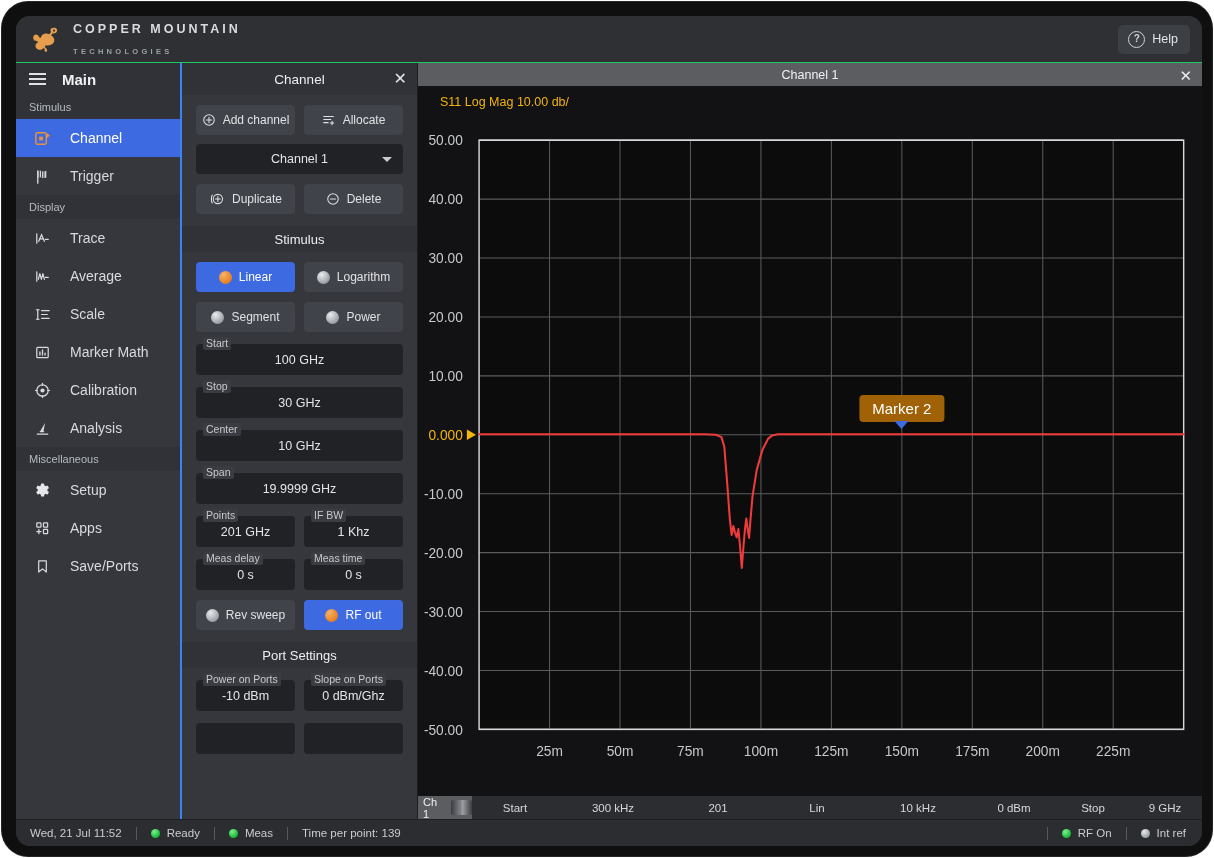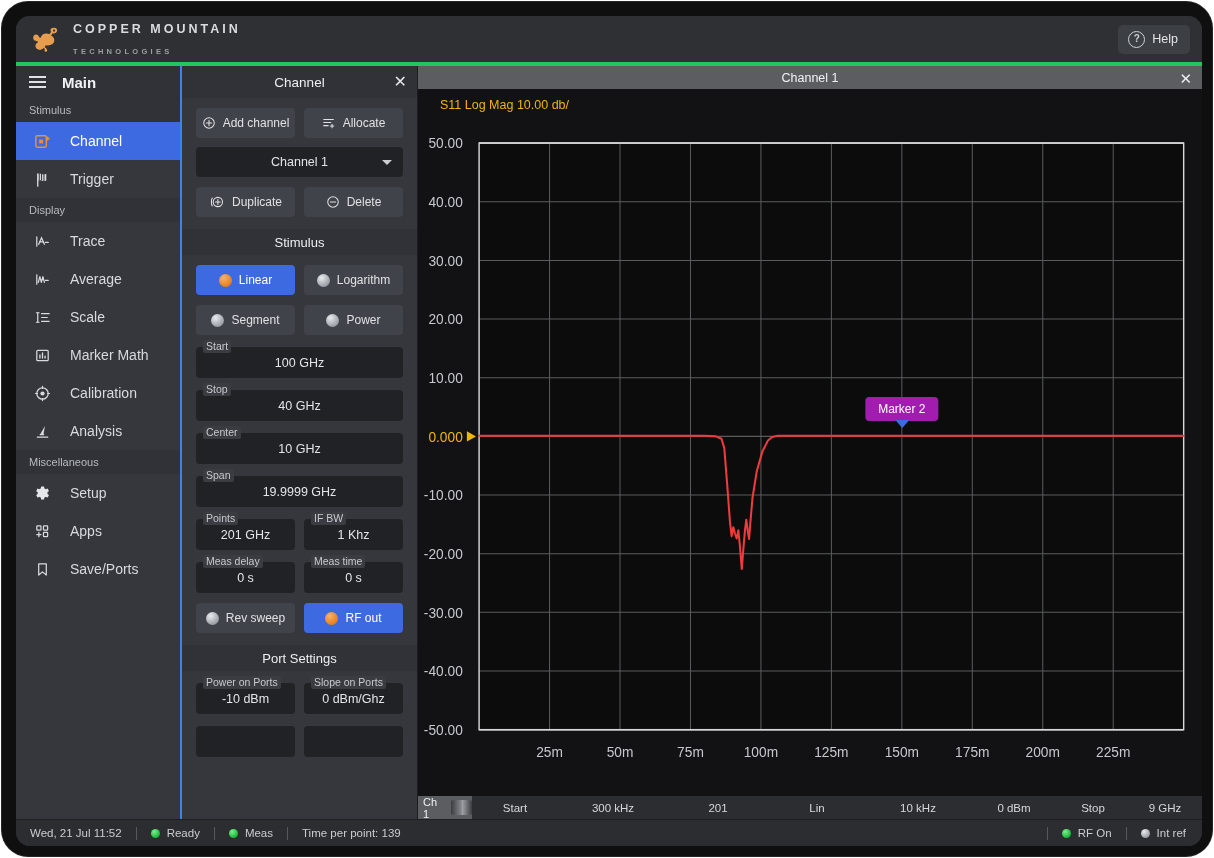--- a/index.html
+++ b/index.html
@@ -34,21 +34,21 @@
   }
   
   .topbar {
     height: 46px;
     background: #2e3034;
     display: flex;
     align-items: center;
     justify-content: space-between;
     padding: 0 12px 0 14px;
     flex: 0 0 auto;
-    border-bottom: 4px solid #22c55e;
+    border-bottom: 1px solid #22c55e;
   }
   .brand { display: flex; align-items: center; gap: 13px; }
   .lizard { width: 30px; height: 26px; }
   .brandtext { line-height: 1.15; }
   .brandtext .l1 {
     font-size: 12.5px; color: #d9dbdd; letter-spacing: 3.0px;
     font-weight: bold;
   }
   .brandtext .l2 {
     font-size: 7.5px; color: #9aa0a6; letter-spacing: 3.3px;
@@ -201,22 +201,22 @@
   }
   .trace-label {
     color: #f2b50a; font-size: 12.5px;
     padding: 9px 0 0 22px;
     flex: 0 0 auto;
   }
   .plotwrap { position: relative; flex: 1 1 auto; min-height: 0; }
   .plot-svg { position: absolute; inset: 0; width: 100%; height: 100%; }
   .marker-flag {
     position: absolute;
-    background: #a21caf; color: #ffffff;
-    font-size: 12px; border-radius: 4px;
+    background: #a16207; color: #ffffff;
+    font-size: 15px; border-radius: 4px;
     padding: 5px 13px;
     white-space: nowrap;
     cursor: pointer;
   }
   .marker-flag::after {
     content: ""; position: absolute;
     left: 50%; margin-left: -7px; bottom: -7px;
     border-left: 7px solid transparent;
     border-right: 7px solid transparent;
     border-top: 8px solid #3e6ae1;
@@ -497,21 +497,21 @@
             <span>Power</span>
           </div>
         </div>
 
         <div class="field">
           <span class="lbl">Start</span>
           <span>100 GHz</span>
         </div>
         <div class="field">
           <span class="lbl">Stop</span>
-          <span>40 GHz</span>
+          <span>30 GHz</span>
         </div>
         <div class="field">
           <span class="lbl">Center</span>
           <span>10 GHz</span>
         </div>
         <div class="field">
           <span class="lbl">Span</span>
           <span>19.9999 GHz</span>
         </div>
 

